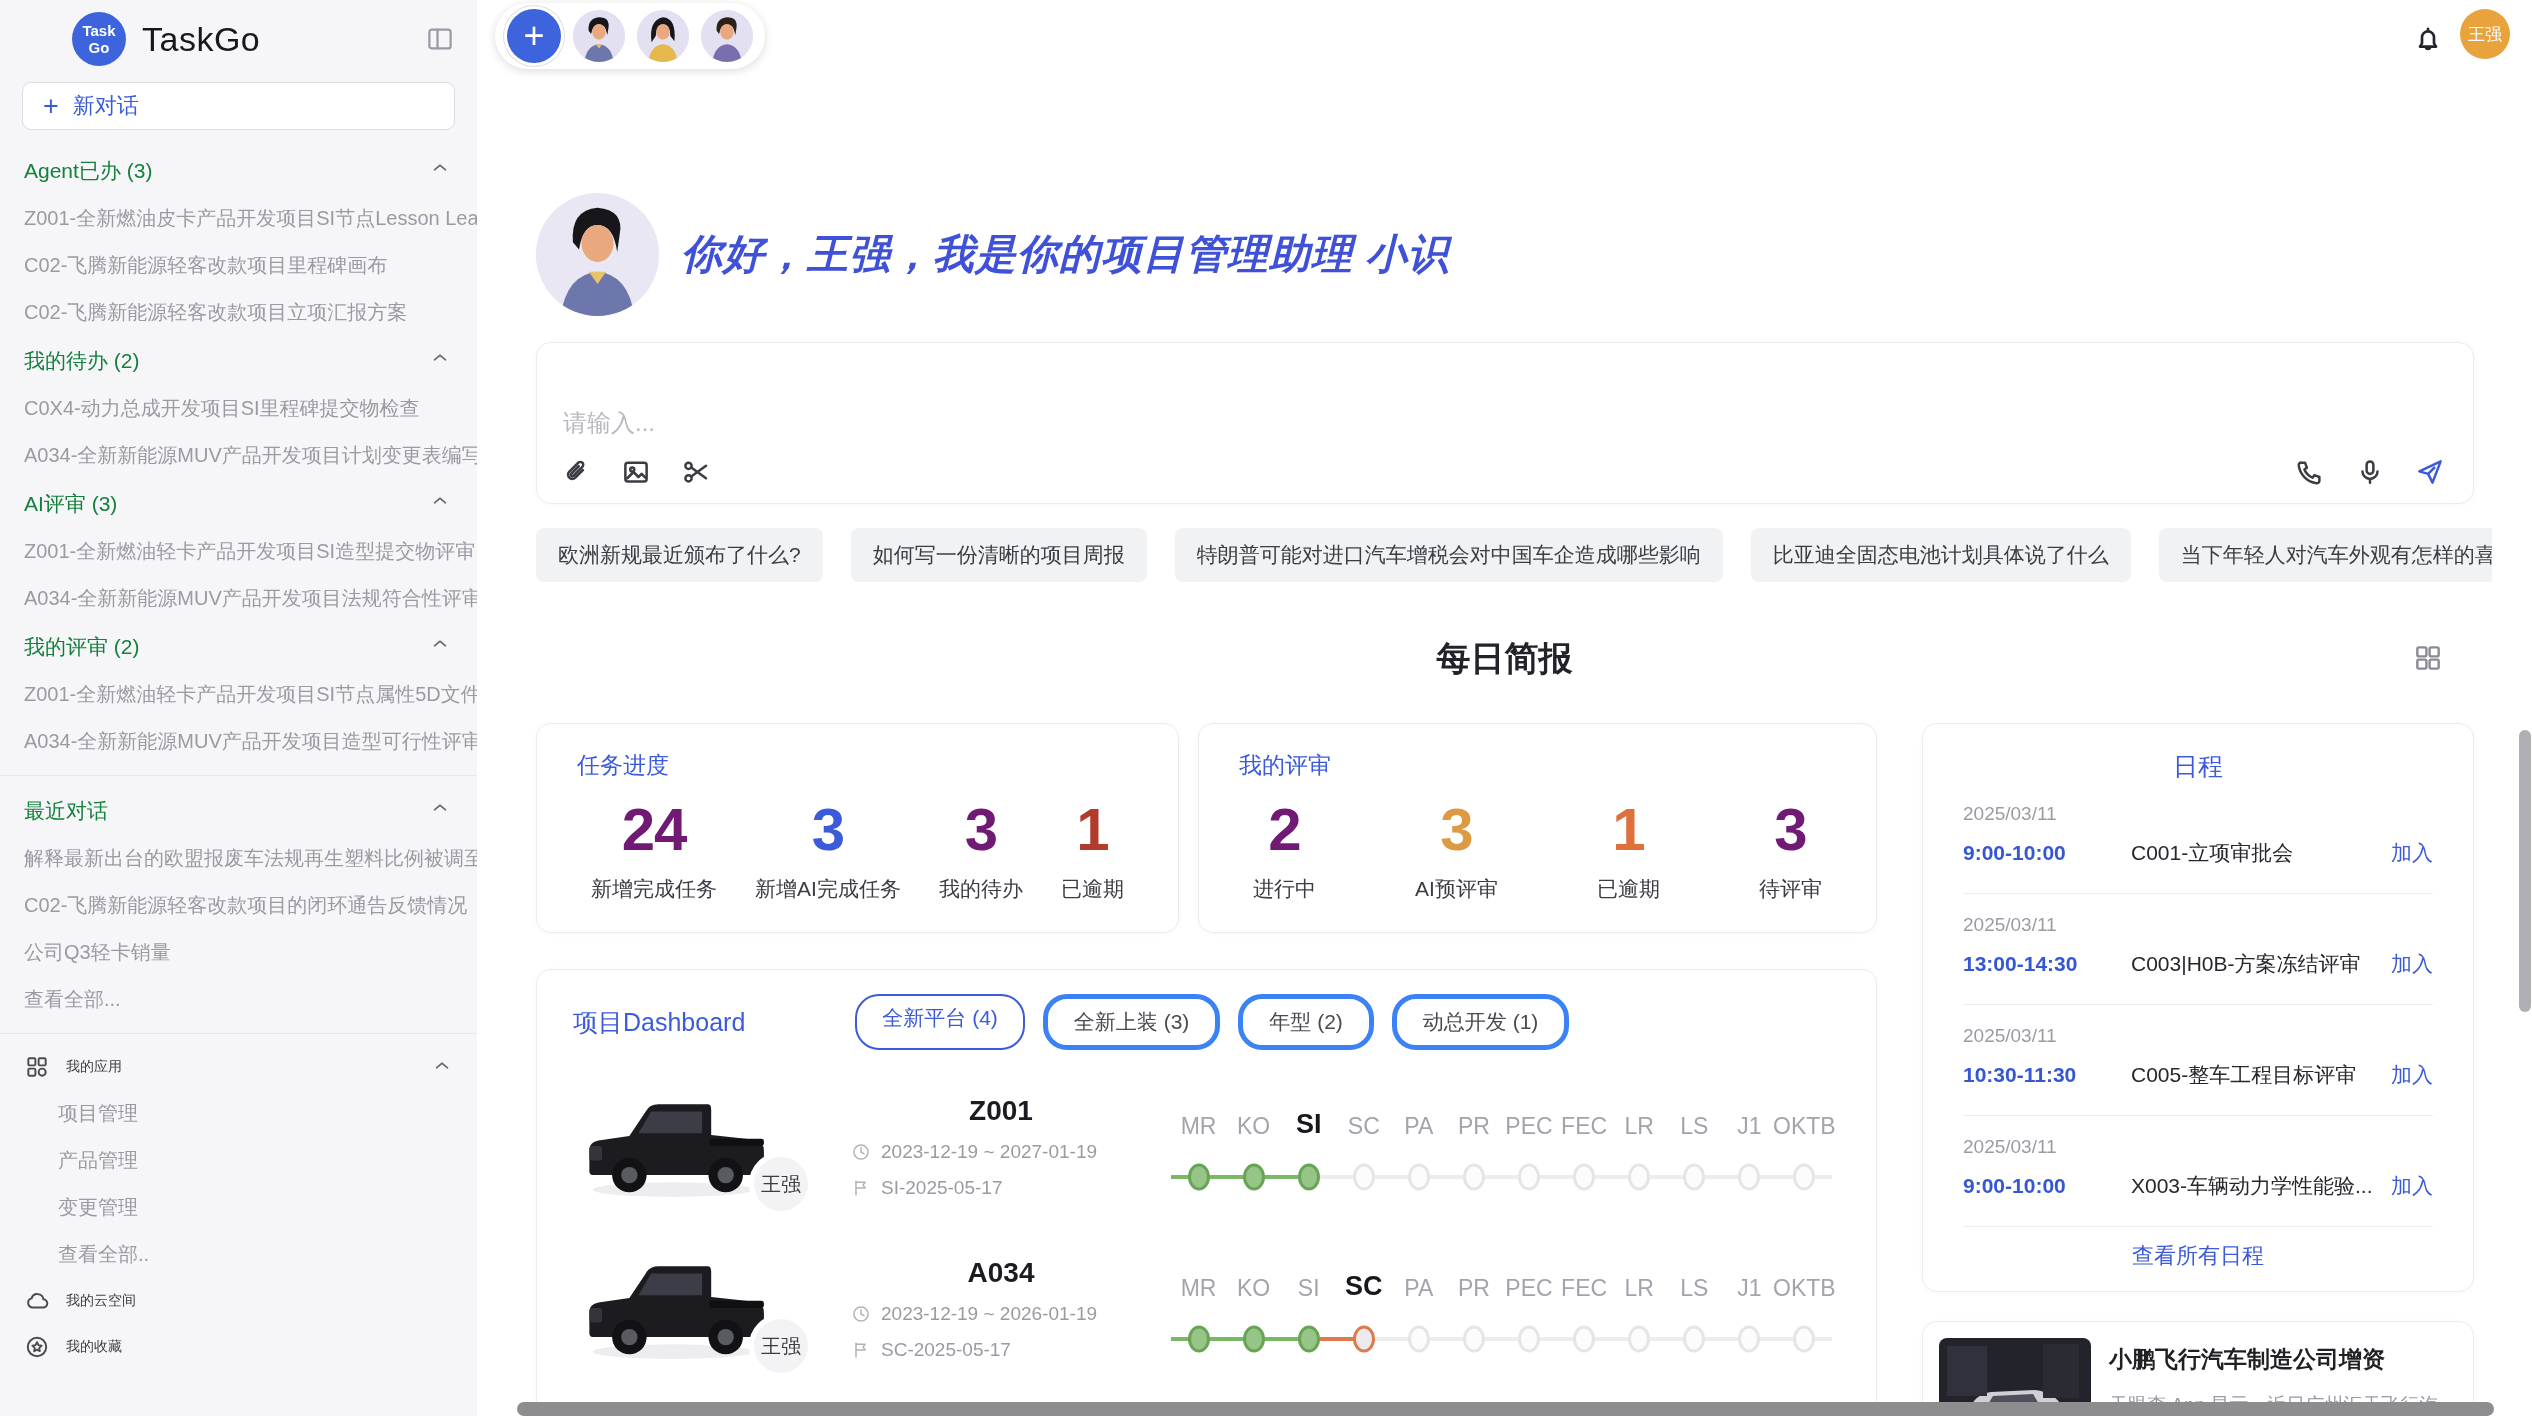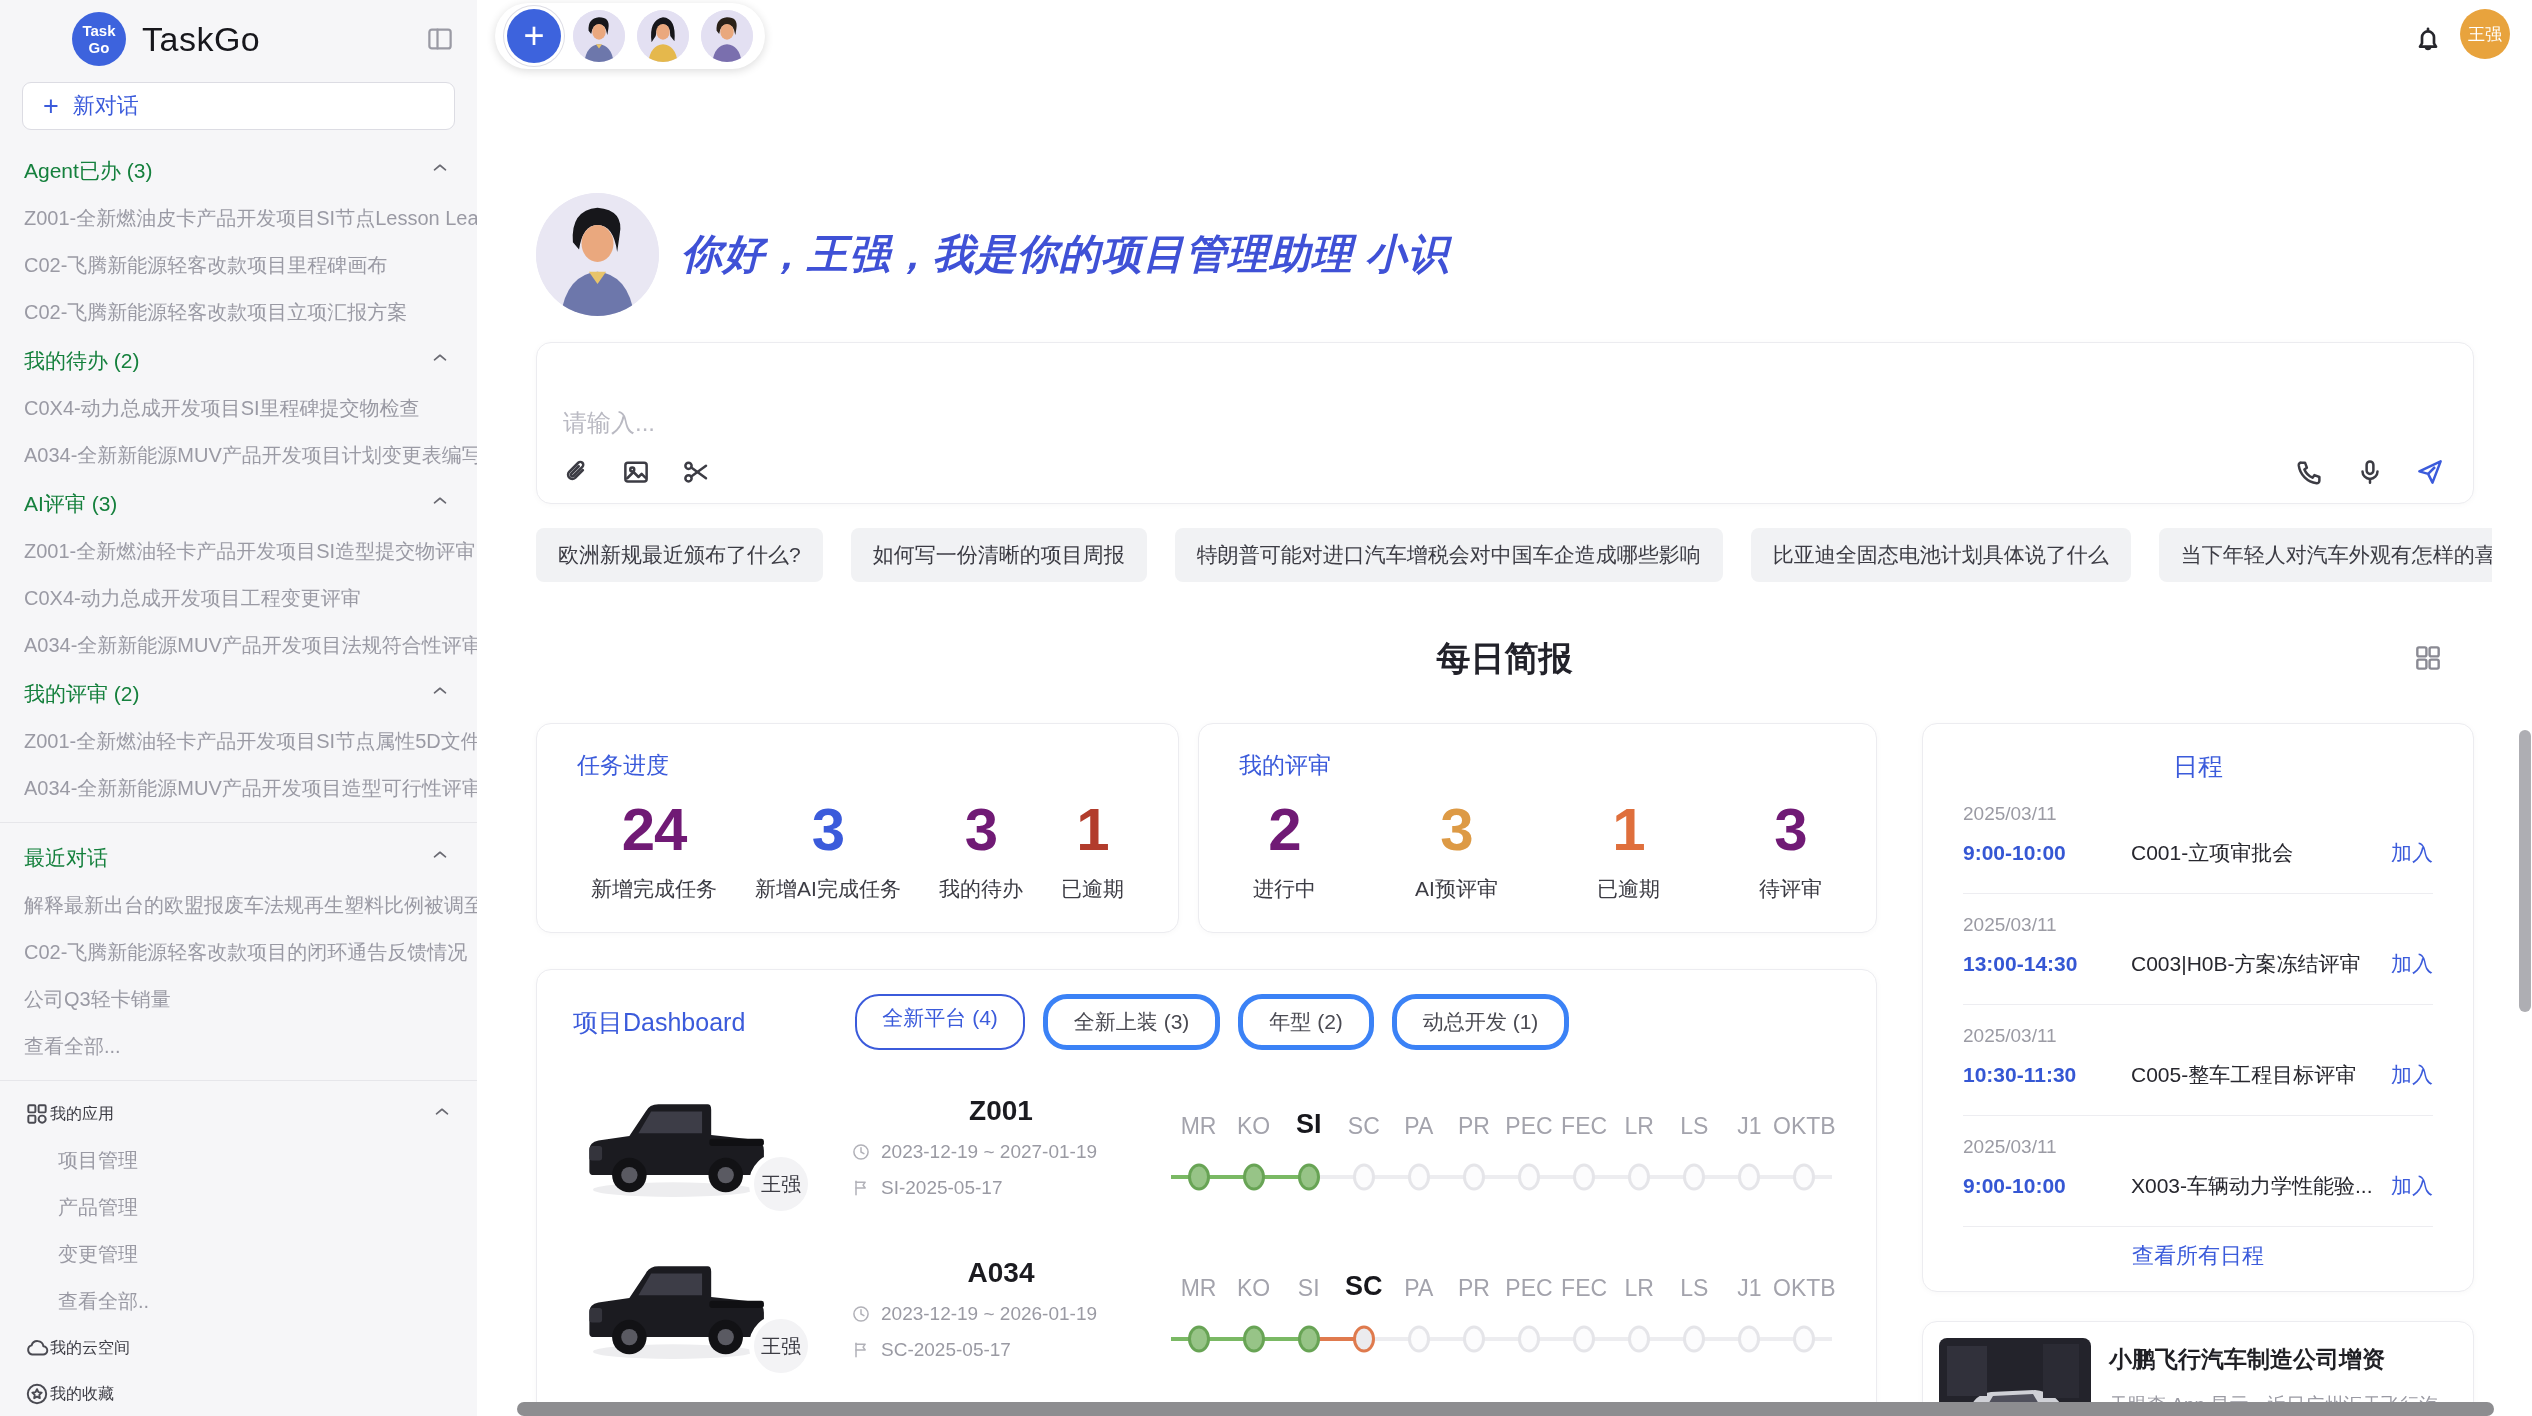--- a/index.html
+++ b/index.html
@@ -18,21 +18,21 @@
   .new-chat-btn { margin:8px 22px 16px 22px; height:48px; background:#fff; border:1px solid #dcdce3;
     border-radius:9px; display:flex; align-items:center; padding:0 20px; gap:14px;
     color:#3b5bdb; font-size:22px; cursor:pointer; }
   .new-chat-plus { font-size:27px; line-height:1; font-weight:400; }
   .side-section-header { display:flex; align-items:flex-start; padding:11px 26px 10px 24px;
     font-size:21px; color:#15803d; }
   .side-section-header .chev { margin-left:auto; }
   .side-item { padding:10px 8px 10px 24px; font-size:20px; color:#9a9aa4;
     white-space:nowrap; overflow:hidden; cursor:pointer; }
   .side-divider { height:1px; background:#e6e6ea; margin:10px 0; }
-  .side-row { display:flex; align-items:center; padding:10px 24px; font-size:16px;
+  .side-row { display:flex; align-items:center; gap:16px; padding:10px 24px; font-size:14px;
     color:#3c3c44; cursor:pointer; }
   .side-sub { padding:10px 8px 10px 58px; font-size:20px; color:#9a9aa4; white-space:nowrap;
     overflow:hidden; cursor:pointer; }
   .icon-s { width:26px; height:26px; flex:none; }
   .chev svg { width:22px; height:22px; }
 
   
   .main { position:relative; flex:1; height:100%; background:#fff; overflow:hidden; }
 
   .avatars-pill { position:absolute; left:18px; top:3px; height:66px; background:#fff;
@@ -194,21 +194,20 @@
     <div class="side-item">A034-全新新能源MUV产品开发项目计划变更表编写</div>
 
     <div class="side-section-header">
       <span>AI评审 (3)</span>
       <span class="chev">
         <svg class="stroke" viewBox="0 0 24 24" style="stroke:#6a6a72">
             <polyline points="6,14 12,9 18,14"></polyline>
           </svg></span>
     </div>
     <div class="side-item">Z001-全新燃油轻卡产品开发项目SI造型提交物评审</div>
-    <div class="side-item">C0X4-动力总成开发项目工程变更评审</div>
     <div class="side-item">A034-全新新能源MUV产品开发项目法规符合性评审</div>
 
     <div class="side-section-header">
       <span>我的评审 (2)</span>
       <span class="chev">
         <svg class="stroke" viewBox="0 0 24 24" style="stroke:#6a6a72">
             <polyline points="6,14 12,9 18,14"></polyline>
           </svg></span>
     </div>
     <div class="side-item">Z001-全新燃油轻卡产品开发项目SI节点属性5D文件评审</div>

